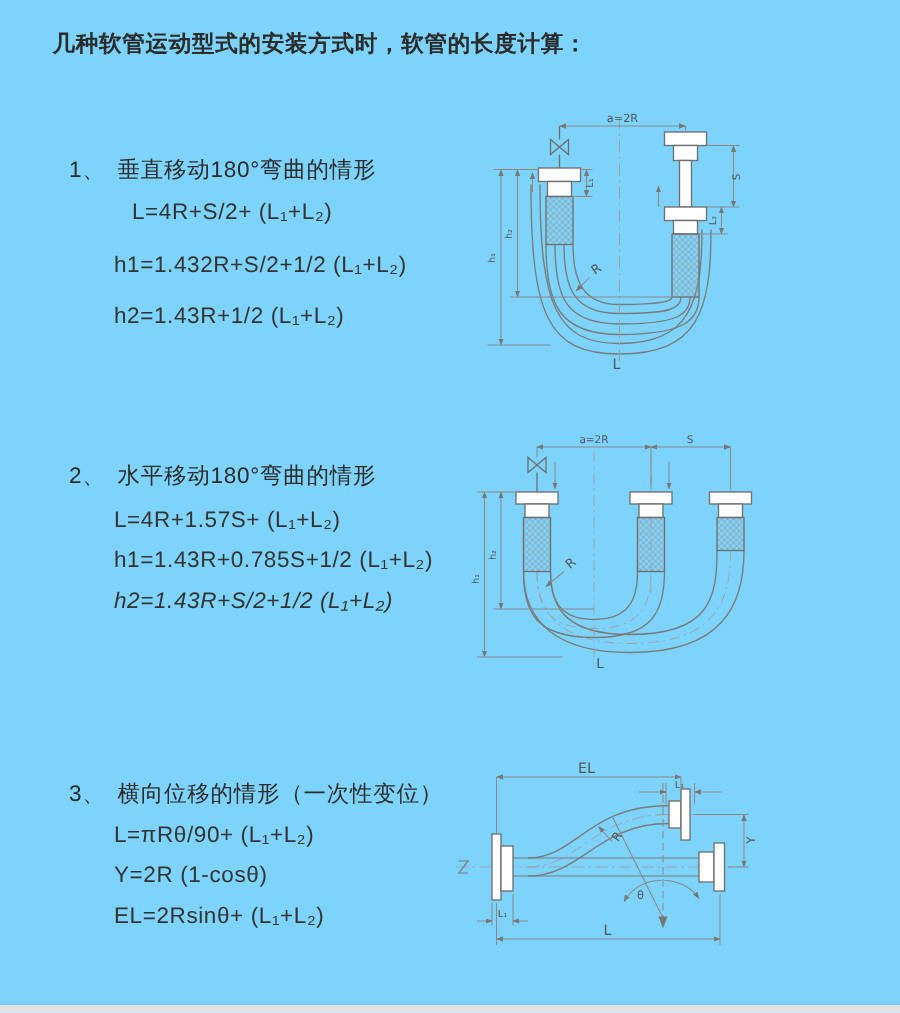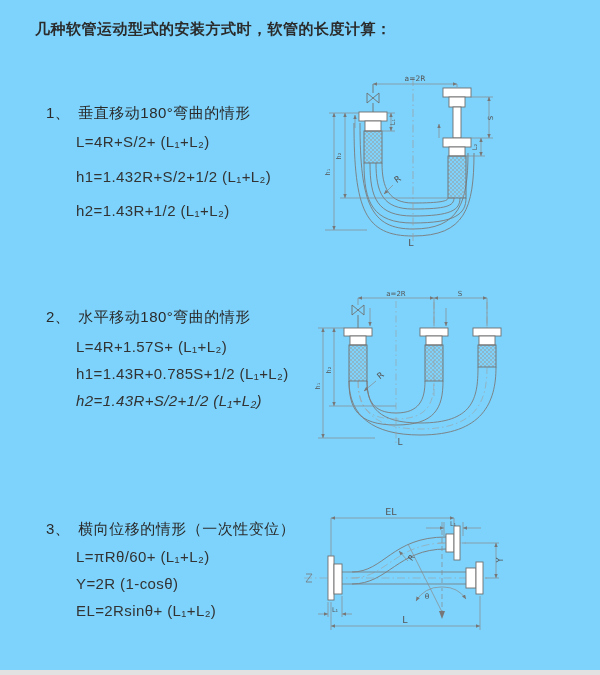--- a/index.html
+++ b/index.html
@@ -20,39 +20,39 @@
 <body>
 
 <div id="page">
 
   <div class="title">几种软管运动型式的安装方式时，软管的长度计算：</div>
 
   <div class="section" style="top:104px;">
     <div class="sec-heading">
       <span class="sec-num">1、</span><span>垂直移动180°弯曲的情形</span>
     </div>
-    <div class="formula" style="top:29px;">L=4R+S/2+ (L₁+L₂)</div>
+    <div class="formula" style="top:29px;margin-left:12px;">L=4R+S/2+ (L₁+L₂)</div>
     <div class="formula" style="top:64px;">h1=1.432R+S/2+1/2 (L₁+L₂)</div>
     <div class="formula" style="top:98px;">h2=1.43R+1/2 (L₁+L₂)</div>
   </div>
 
   <div class="section" style="top:308px;">
     <div class="sec-heading">
       <span class="sec-num">2、</span><span>水平移动180°弯曲的情形</span>
     </div>
     <div class="formula" style="top:30px;">L=4R+1.57S+ (L₁+L₂)</div>
     <div class="formula" style="top:57px;">h1=1.43R+0.785S+1/2 (L₁+L₂)</div>
     <div class="formula" style="top:84px;font-style:italic;">h2=1.43R+S/2+1/2 (L₁+L₂)</div>
   </div>
 
   <div class="section" style="top:520px;">
     <div class="sec-heading">
       <span class="sec-num">3、</span><span>横向位移的情形（一次性变位）</span>
     </div>
-    <div class="formula" style="top:28px;">L=πRθ/60+ (L₁+L₂)</div>
+    <div class="formula" style="top:28px;">L=πRθ/90+ (L₁+L₂)</div>
     <div class="formula" style="top:55px;">Y=2R (1-cosθ)</div>
     <div class="formula" style="top:82px;">EL=2Rsinθ+ (L₁+L₂)</div>
   </div>
 
   <svg style="left:315px;top:68px;" width="195" height="185" viewBox="0 0 195 185">
     <defs>
       <pattern id="ht1" width="4" height="4" patternUnits="userSpaceOnUse">
         <path d="M0,4 l4,-4 M0,0 l4,4" stroke="#9a9a9a" stroke-width="0.5"></path>
       </pattern>
       <marker id="ar1" viewBox="0 0 10 10" refX="9.5" refY="5" markerWidth="6.5" markerHeight="6.5" orient="auto-start-reverse">

